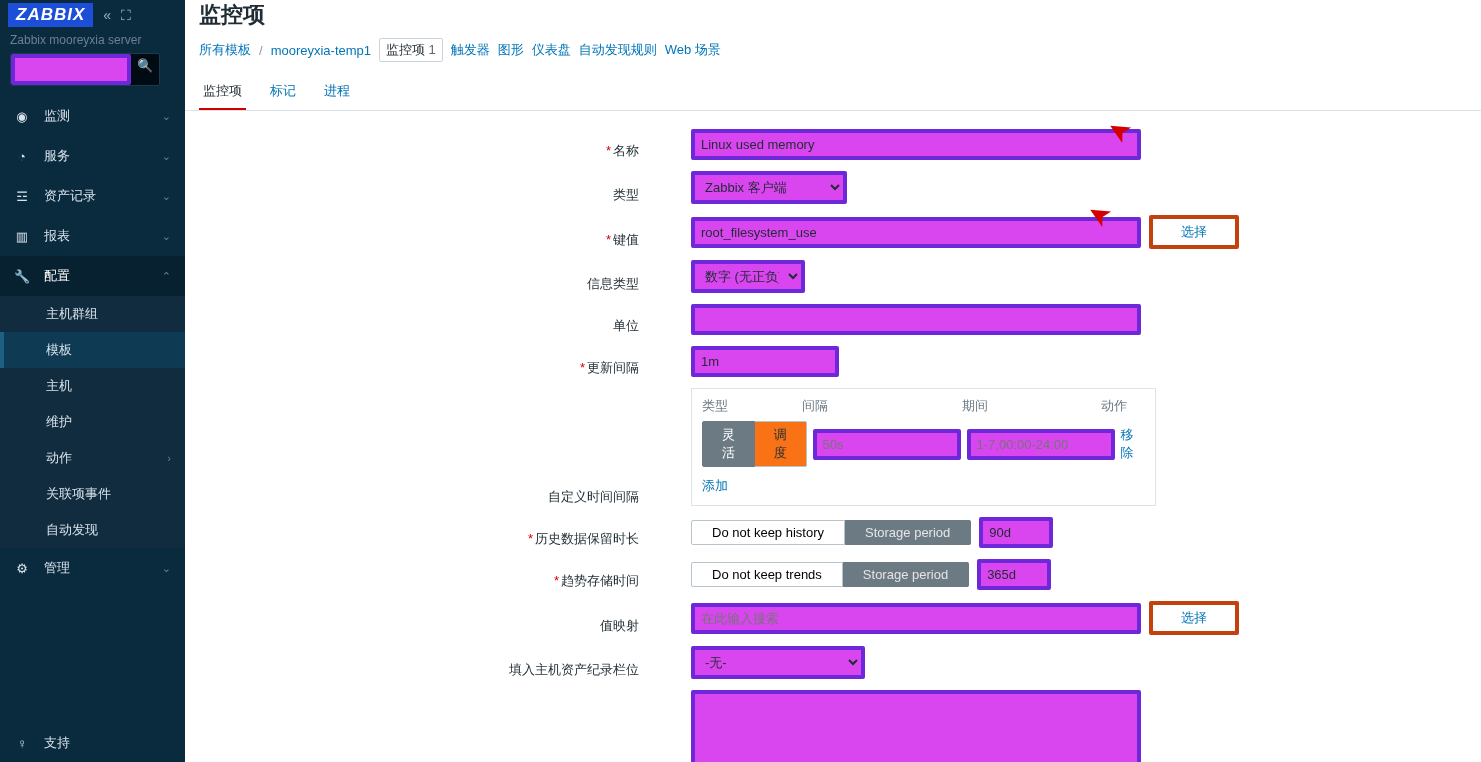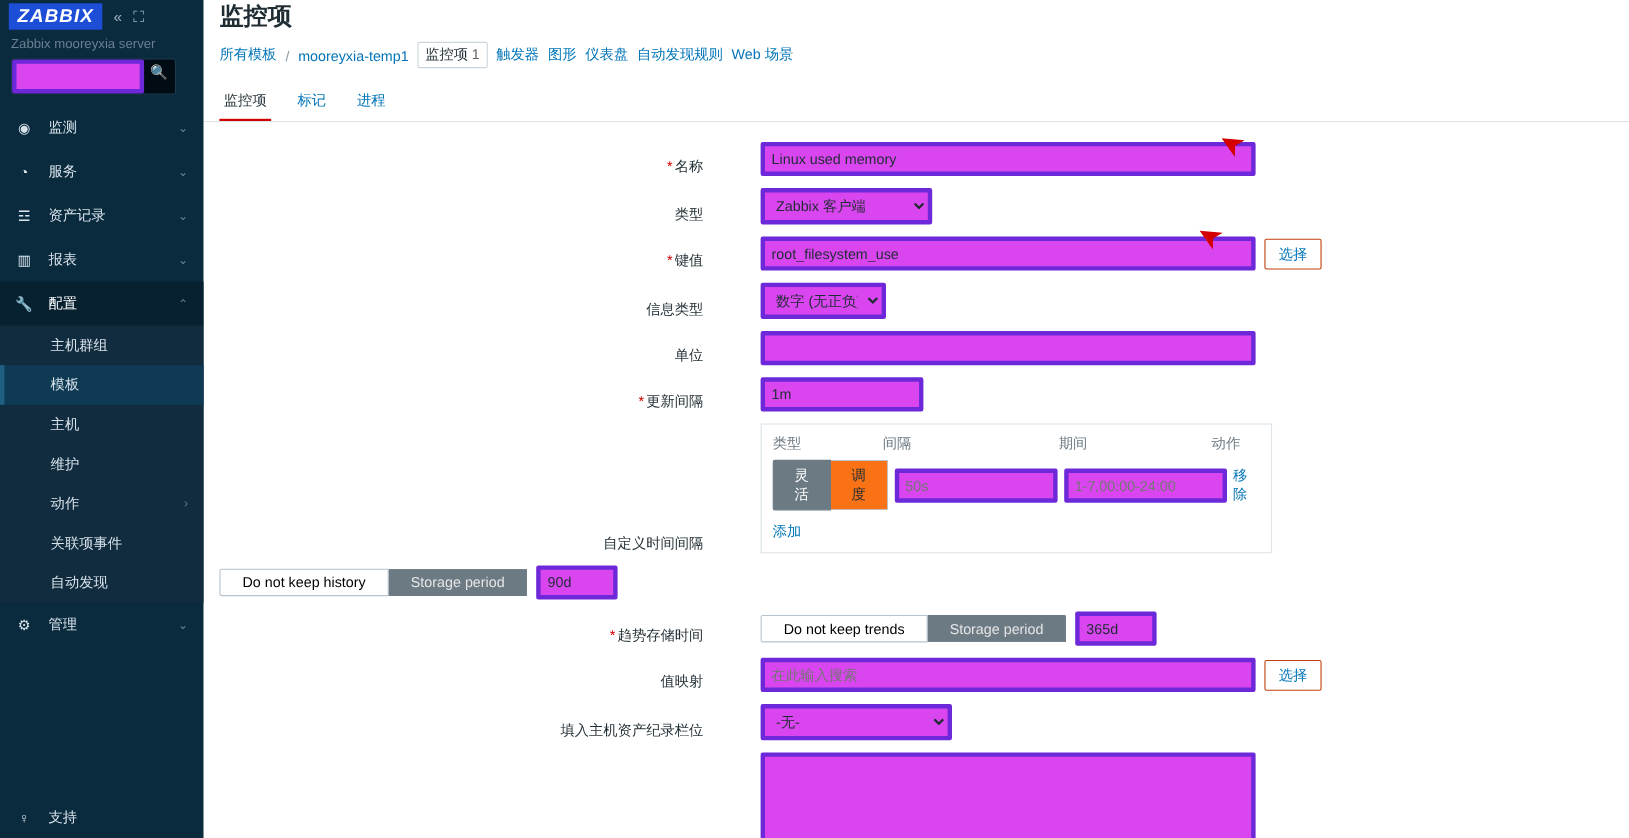--- a/index.html
+++ b/index.html
@@ -48,21 +48,21 @@
 .hl { background:#e3f0f8; }
 .w-name { width: 450px; }
 .w-sel  { width: 156px; }
 .w-wide { width: 450px; }
 .w-unit { width: 450px; }
 .w-short{ width: 148px; }
 .w-val  { width: 74px; }
 select.w-inv { width: 174px; }
 select.w-info{ width: 114px; }
 
-.btn { border:1px solid #c2410c; background:#fff; padding: 4px 12px; color:#0275b8; border-radius:2px; cursor:pointer; font-size:13px; }
+.btn { border:4px solid #c2410c; background:#fff; padding: 4px 28px; color:#0275b8; border-radius:2px; cursor:pointer; font-size:13px; }
 
 .period-box { border:1px solid #dde4e9; padding: 8px 10px 10px; width:465px;}
 .period-head { display:flex; font-size:12px; color:#6c7a84; margin-bottom:6px; }
 .ph-type{width:100px;} .ph-int{width:160px;} .ph-per{flex:1;} .ph-act{width:44px;text-align:left;}
 .period-row { display:flex; align-items:center; gap:6px; }
 .seg { display:flex; }
 .seg button { border:1px solid #b8c4cc; padding:4px 14px; background:#f97316; color:#1f2c33; font-size:13px;}
 .seg button.on { background:#6c7a84; color:#fff; border-color:#6c7a84; }
 .seg button:first-child{border-radius:2px 0 0 2px;} .seg button:last-child{border-radius:0 2px 2px 0; border-left:none;}
 .link { color:#0275b8; cursor:pointer; text-decoration:none; }
@@ -261,20 +261,21 @@
             <input type="text" class="w-short" placeholder="50s" style="">
             <input type="text" class="w-short" placeholder="1-7,00:00-24:00" style="">
             <a class="link">移除</a>
           </div>
           <div style="margin-top:10px;"><a class="link">添加</a></div>
         </div>
       </div>
     </div>
 
     <div class="frow">
+      <div class="flabel"><span class="req">*</span><span>历史数据保留时长</span></div>
       <div class="fctrl">
         <div class="toggle-row">
           <button class="toggle-btn">Do not keep history</button>
           <button class="toggle-btn on">Storage period</button>
         </div>
         <input type="text" class="w-val" value="90d" style="">
       </div>
     </div>
 
     <div class="frow">

